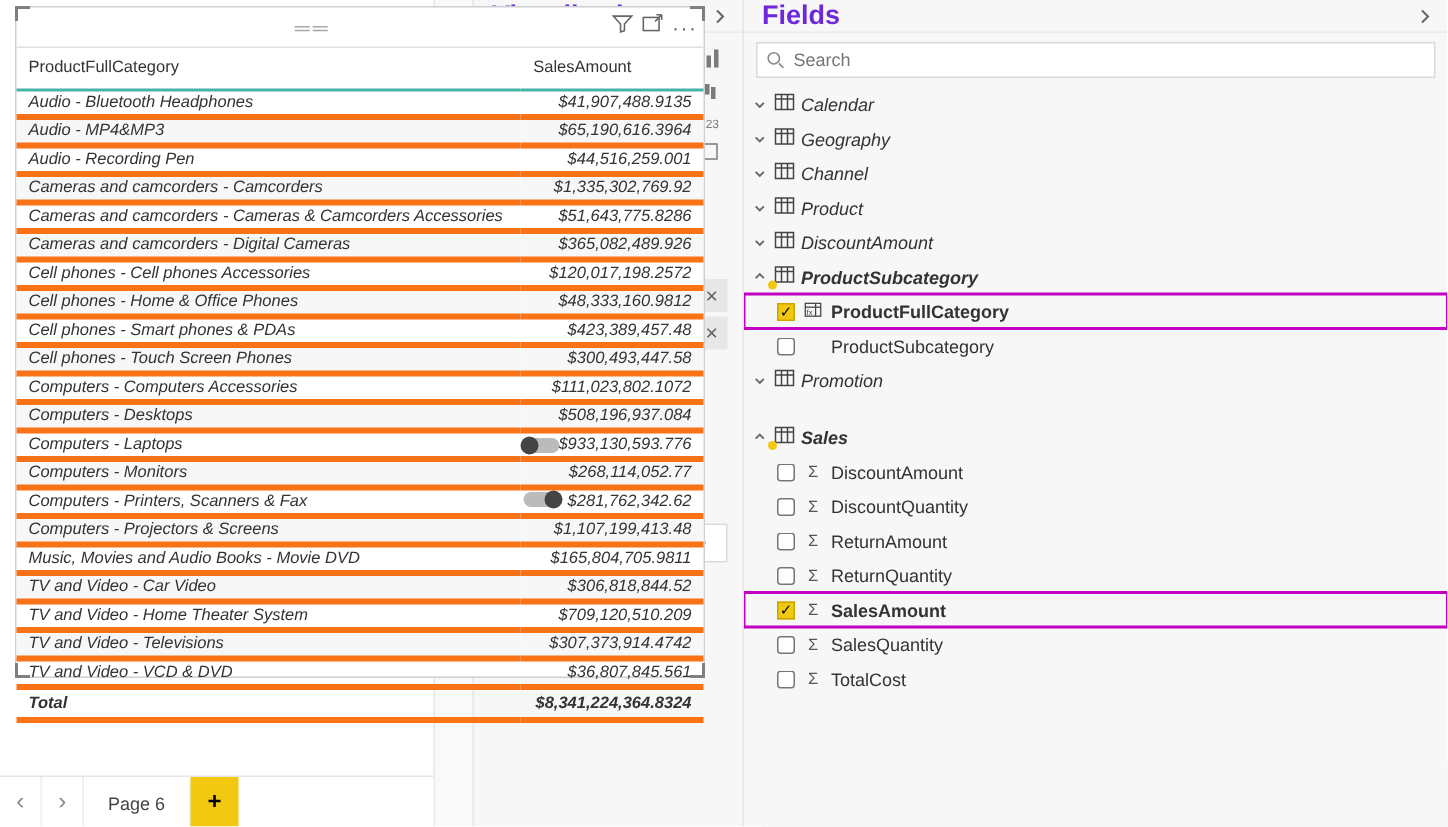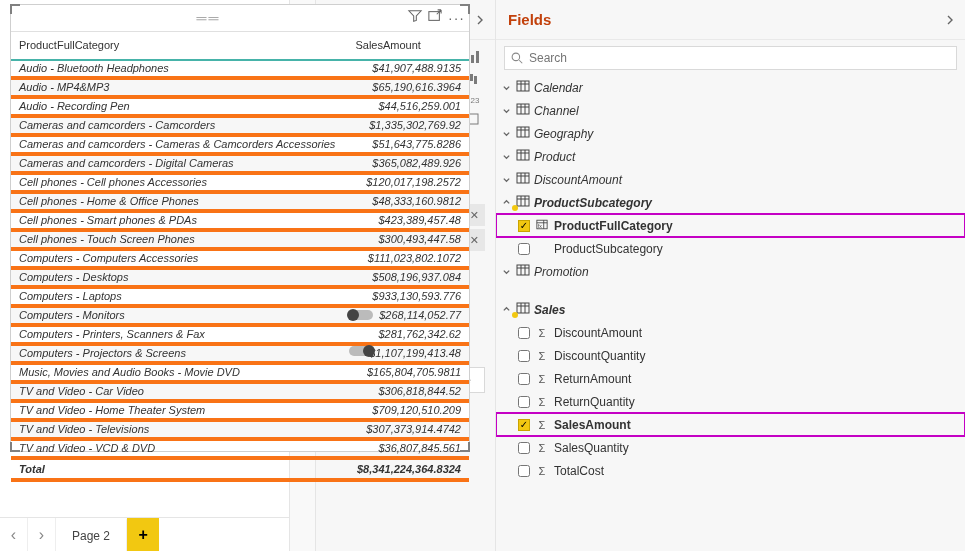--- a/index.html
+++ b/index.html
@@ -39,21 +39,21 @@
   .page-add { width:32px; display:flex; align-items:center; justify-content:center; background:#f2c811; color:#000; font-size:16px; font-weight:bold; }
 
   
   .rail { width:26px; border-right:1px solid #e5e5e5; background:#f9f9f9; display:flex; flex-direction:column; align-items:center; padding-top:6px; gap:14px; }
   .rail .chev { color:#666; }
   .rail .label-vert { writing-mode: vertical-lr; font-size:12px; color:#444; font-weight:600; }
 
   
   .pane { width: 180px; border-right:1px solid #e5e5e5; background:#f7f7f7; display:flex; flex-direction:column; }
   .pane-fields { flex:1 1 auto; }
-  .pane-header { height:40px; display:flex; align-items:center; justify-content:space-between; padding:0 10px 0 12px; font-size:15px; font-weight:600; color:#c2410c; border-bottom:1px solid #e9e9e9; }
+  .pane-header { height:22px; display:flex; align-items:center; justify-content:space-between; padding:0 10px 0 12px; font-size:18px; font-weight:600; color:#6d28d9; border-bottom:1px solid #e9e9e9; }
   .pane-header svg { width:10px; height:10px; stroke:#666; }
 
   
   .viz-grid { padding:8px 8px; display:grid; grid-template-columns: repeat(7, 20px); gap:3px 3px; }
   .viz-item { width:20px; height:18px; display:flex; align-items:center; justify-content:center; border:1px solid transparent; }
   .viz-item svg { width:18px; height:16px; }
   .viz-item.sel { background:#444; }
   .viz-item.sel svg * { stroke:#f2c811; fill:#f2c811; }
 
   .viz-tabs { padding: 6px 10px 2px; display:flex; gap:14px; }
@@ -213,21 +213,21 @@
             <td>Total</td>
             <td>$8,341,224,364.8324</td>
           </tr>
         </tbody>
     </table>
   </div>
 
   <div class="page-bar">
     <div class="page-nav">‹</div>
     <div class="page-nav">›</div>
-    <div class="page-tab active">Page 2</div>
+    <div class="page-tab active">Page 6</div>
     <div class="page-add">+</div>
   </div>
 </div>
 
 <div class="rail">
   <span class="chev">
     <svg width="10" height="10" viewBox="0 0 10 10" stroke="#666" fill="none" stroke-width="1.4">
         <path d="M7 1 3 5l4 4"></path>
       </svg>
   </span>
@@ -524,33 +524,33 @@
       <div class="tnode" style="position: relative;">
         <span class="tw"><svg width="9" height="9" viewBox="0 0 10 10" stroke="#666" fill="none" stroke-width="1.4">
             <path d="M2 4l3 3 3-3"></path>
           </svg></span>
         <span class="ticon"><svg width="14" height="12" viewBox="0 0 14 12" stroke="#444" fill="none" stroke-width="1">
             <rect x="1" y="1" width="12" height="10"></rect>
             <line x1="1" y1="4" x2="13" y2="4"></line>
             <line x1="5" y1="1" x2="5" y2="11"></line>
             <line x1="9" y1="1" x2="9" y2="11"></line>
           </svg></span>
+        <span class="tlabel">Geography</span>
+      </div>
+      <div class="tnode" style="position: relative;">
+        <span class="tw"><svg width="9" height="9" viewBox="0 0 10 10" stroke="#666" fill="none" stroke-width="1.4">
+            <path d="M2 4l3 3 3-3"></path>
+          </svg></span>
+        <span class="ticon"><svg width="14" height="12" viewBox="0 0 14 12" stroke="#444" fill="none" stroke-width="1">
+            <rect x="1" y="1" width="12" height="10"></rect>
+            <line x1="1" y1="4" x2="13" y2="4"></line>
+            <line x1="5" y1="1" x2="5" y2="11"></line>
+            <line x1="9" y1="1" x2="9" y2="11"></line>
+          </svg></span>
         <span class="tlabel">Channel</span>
-      </div>
-      <div class="tnode" style="position: relative;">
-        <span class="tw"><svg width="9" height="9" viewBox="0 0 10 10" stroke="#666" fill="none" stroke-width="1.4">
-            <path d="M2 4l3 3 3-3"></path>
-          </svg></span>
-        <span class="ticon"><svg width="14" height="12" viewBox="0 0 14 12" stroke="#444" fill="none" stroke-width="1">
-            <rect x="1" y="1" width="12" height="10"></rect>
-            <line x1="1" y1="4" x2="13" y2="4"></line>
-            <line x1="5" y1="1" x2="5" y2="11"></line>
-            <line x1="9" y1="1" x2="9" y2="11"></line>
-          </svg></span>
-        <span class="tlabel">Geography</span>
       </div>
       <div class="tnode" style="position: relative;">
         <span class="tw"><svg width="9" height="9" viewBox="0 0 10 10" stroke="#666" fill="none" stroke-width="1.4">
             <path d="M2 4l3 3 3-3"></path>
           </svg></span>
         <span class="ticon"><svg width="14" height="12" viewBox="0 0 14 12" stroke="#444" fill="none" stroke-width="1">
             <rect x="1" y="1" width="12" height="10"></rect>
             <line x1="1" y1="4" x2="13" y2="4"></line>
             <line x1="5" y1="1" x2="5" y2="11"></line>
             <line x1="9" y1="1" x2="9" y2="11"></line>

